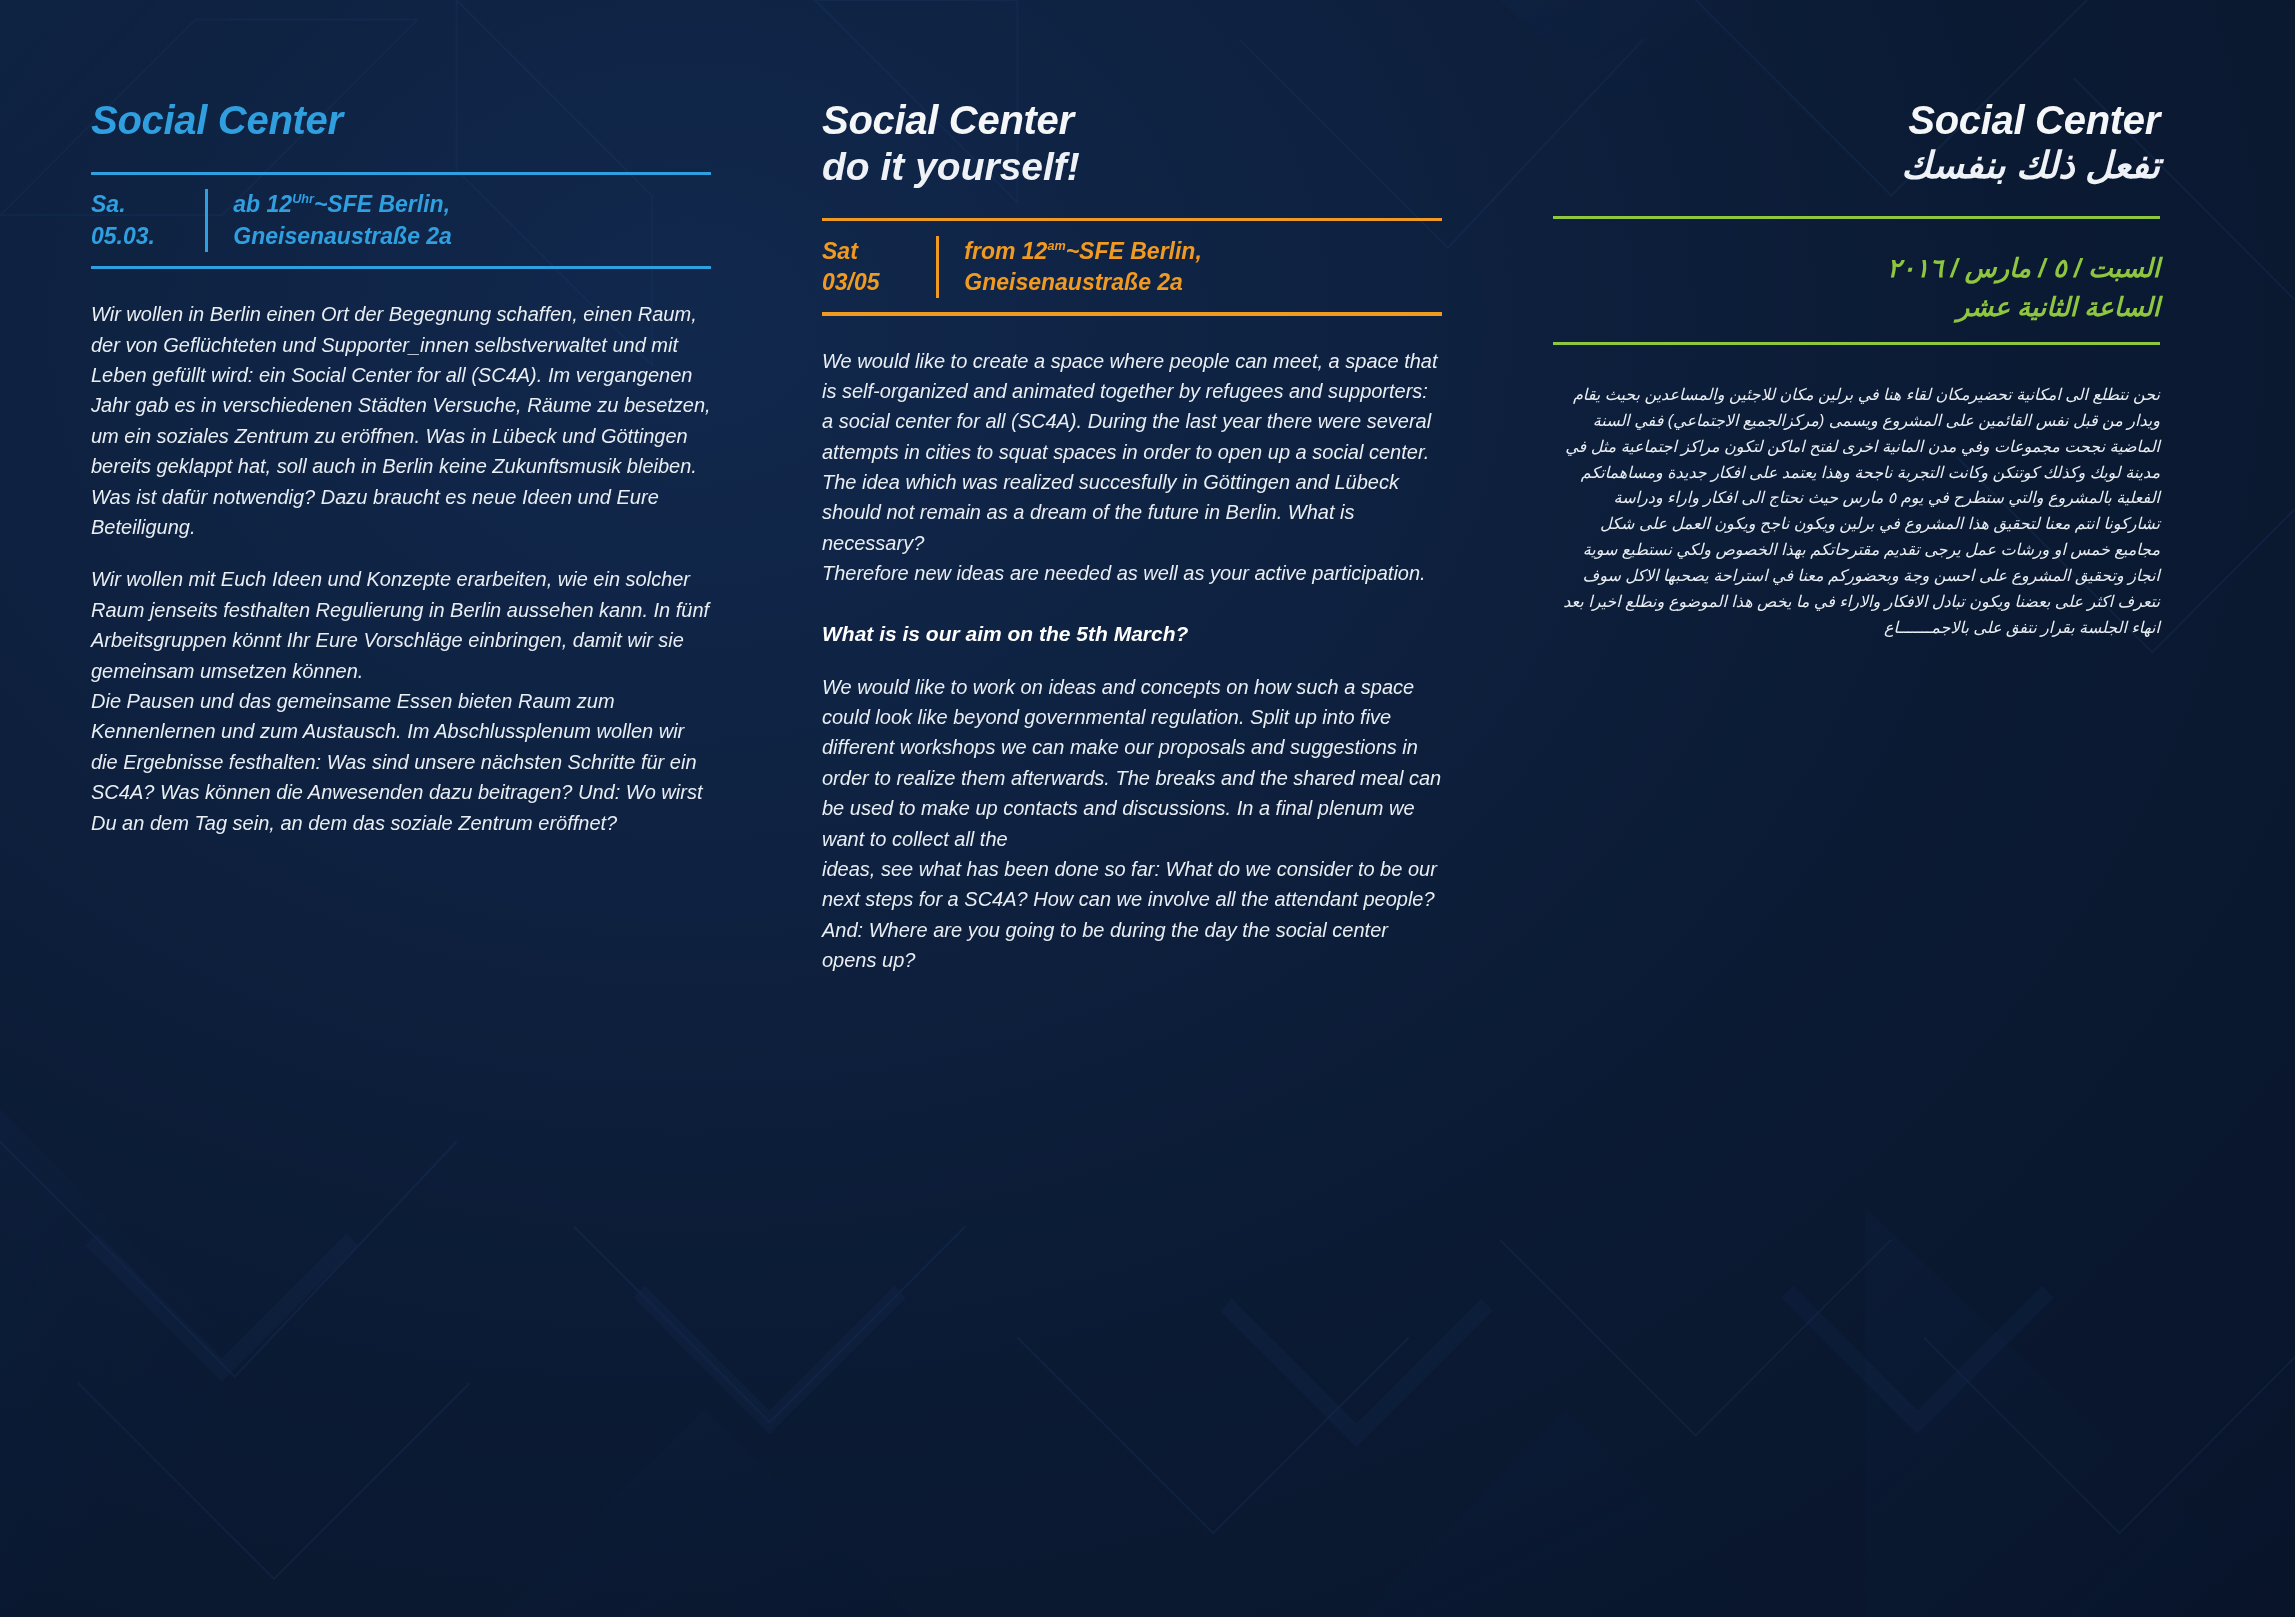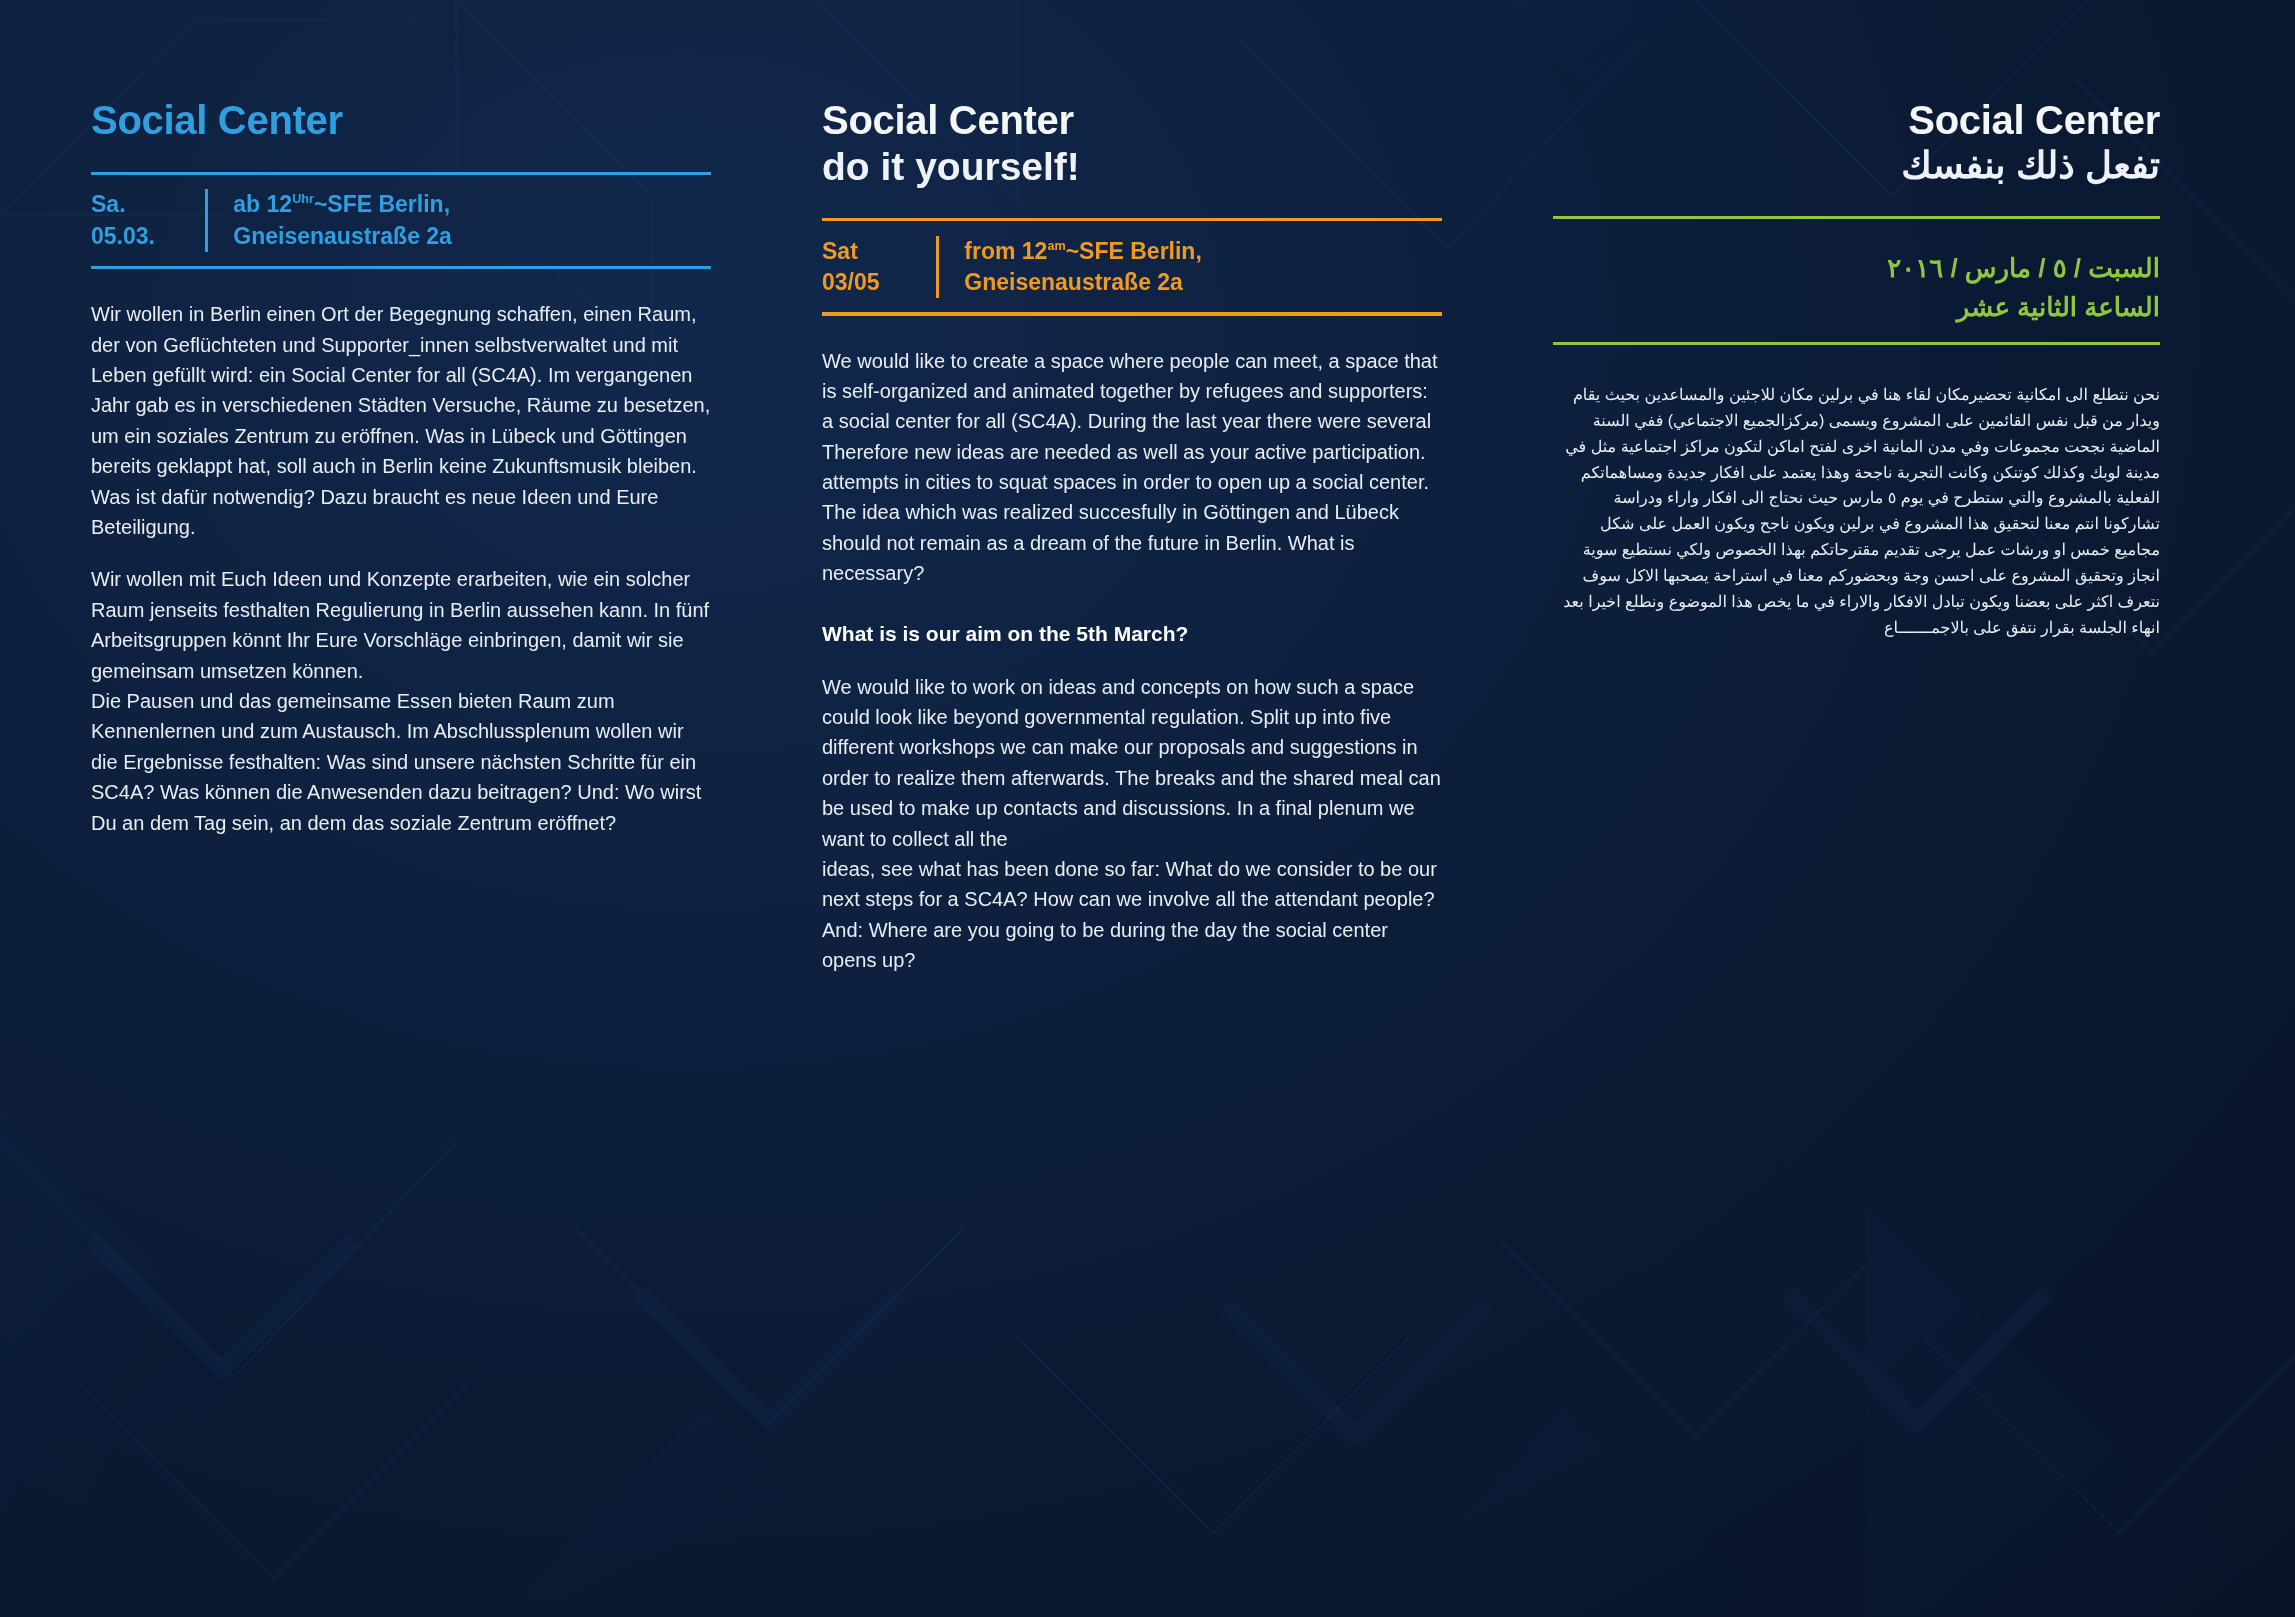--- a/index.html
+++ b/index.html
@@ -31,20 +31,21 @@
     position: relative;
     display: flex;
     width: 100%;
     height: 100%;
     padding: 98px 78px 0 91px;
     gap: 0;
   }
   .col {
     position: relative;
     flex: 0 0 auto;
+    font-style: italic;
   }
   .col-de { width: 731px; padding-right: 111px; }
   .col-en { width: 731px; padding-right: 111px; }
   .col-ar { width: 607px; direction: rtl; text-align: right; }
 
   .title {
     font-size: 40px;
     font-weight: bold;
     line-height: 1.12;
     letter-spacing: -0.3px;
@@ -204,22 +205,22 @@
         </div>
         <div class="date-sep"></div>
         <div class="date-right">
           <div><span>from 12</span><sup>am</sup><span>~SFE Berlin,</span></div>
           <div>Gneisenaustraße 2a</div>
         </div>
       </div>
       <div class="rule-bottom rule-orange"></div>
       <div class="body-text">
         <p>We would like to create a space where people can meet, a space that is self-organized and animated together by refugees and supporters: a social center for all (SC4A). During the last year there were several</p>
+        <p>attempts in cities to squat spaces in order to open up a social center. The idea which was realized succesfully in Göttingen and Lübeck should not remain as a dream of the future in Berlin. What is necessary?</p>
         <p>Therefore new ideas are needed as well as your active participation.</p>
-        <p>attempts in cities to squat spaces in order to open up a social center. The idea which was realized succesfully in Göttingen and Lübeck should not remain as a dream of the future in Berlin. What is necessary?</p>
         <div class="heading-q">What is is our aim on the 5th March?</div>
         <p class="para-gap">We would like to work on ideas and concepts on how such a space could look like beyond governmental regulation. Split up into five different workshops we can make our proposals and suggestions in order to realize them afterwards. The breaks and the shared meal can be used to make up contacts and discussions. In a final plenum we want to collect all the</p>
         <p>ideas, see what has been done so far: What do we consider to be our next steps for a SC4A? How can we involve all the attendant people? And: Where are you going to be during the day the social center opens up?</p>
       </div>
     </div>
 
     <div class="col col-ar">
       <div class="title">Social Center</div>
       <div class="subtitle">تفعل ذلك بنفسك</div>
       <div class="rule rule-green"></div>

